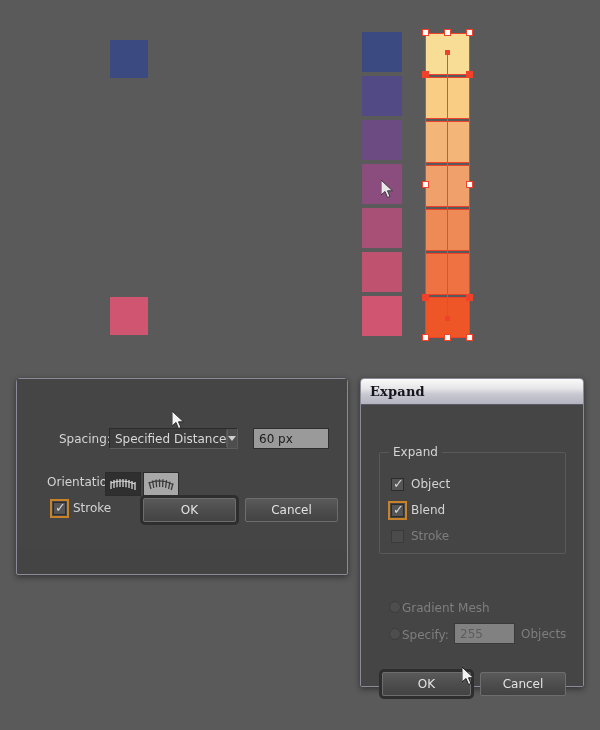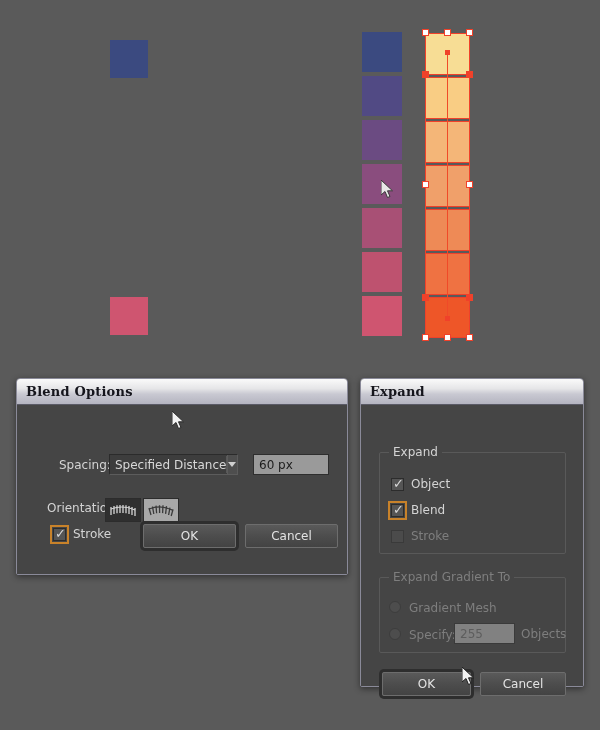--- a/index.html
+++ b/index.html
@@ -224,21 +224,21 @@
     font-size: 13px;
     line-height: 13px;
     font-family: "DejaVu Sans", sans-serif;
   }
 
   
   .radio-row {
     position: absolute;
     display: flex;
     align-items: flex-start;
-    gap: 8px;
+    gap: 1px;
   }
   .radio {
     width: 12px; height: 12px;
     border-radius: 50%;
     background: #4d4d4d;
     border: 1px solid #3d3d3d;
     box-sizing: border-box;
   }
 
   
@@ -334,23 +334,20 @@
 
     <div class="anchor-r" style="left:-3px; top:38px;"></div>
     <div class="anchor-r" style="left:41px; top:38px;"></div>
     <div class="anchor-r" style="left:-3px; top:261px;"></div>
     <div class="anchor-r" style="left:41px; top:261px;"></div>
   </div>
 </div>
 
 <div class="dialog" style="left:16px; top:378px; width:332px; height:197px;">
 
-  <div class="dlg-titlebar">
-    <span class="dlg-title">Blend Options</span>
-  </div>
 
   <div class="dlg-body">
 
     <span class="lbl" style="position:absolute; left:42px; top:53px;">Spacing:</span>
 
     <div class="select-box" style="left:92px; top:49px; width:129px;">
       <span class="select-text">Specified Distance</span>
       <span class="select-sep"></span>
       <span class="select-arrow">
         <span class="caret"></span>
@@ -436,23 +433,20 @@
         <span class="tick">✓</span>
       </span>
       <span class="lbl">Blend</span>
     </div>
 
     <div class="cbox-row" style="left:30px; top:124px;">
       <span class="cbox dim"></span>
       <span class="lbl lbl-dim">Stroke</span>
     </div>
 
-    <div class="group" style="left:18px; top:172px; width:187px; height:76px;">
-      <span class="group-title off">Expand Gradient To</span>
-    </div>
 
     <div class="radio-row" style="left:28px; top:196px;">
       <span class="radio"></span>
       <span class="lbl lbl-dim">Gradient Mesh</span>
     </div>
 
     <div class="radio-row" style="left:28px; top:223px;">
       <span class="radio"></span>
       <span class="lbl lbl-dim">Specify:</span>
     </div>

